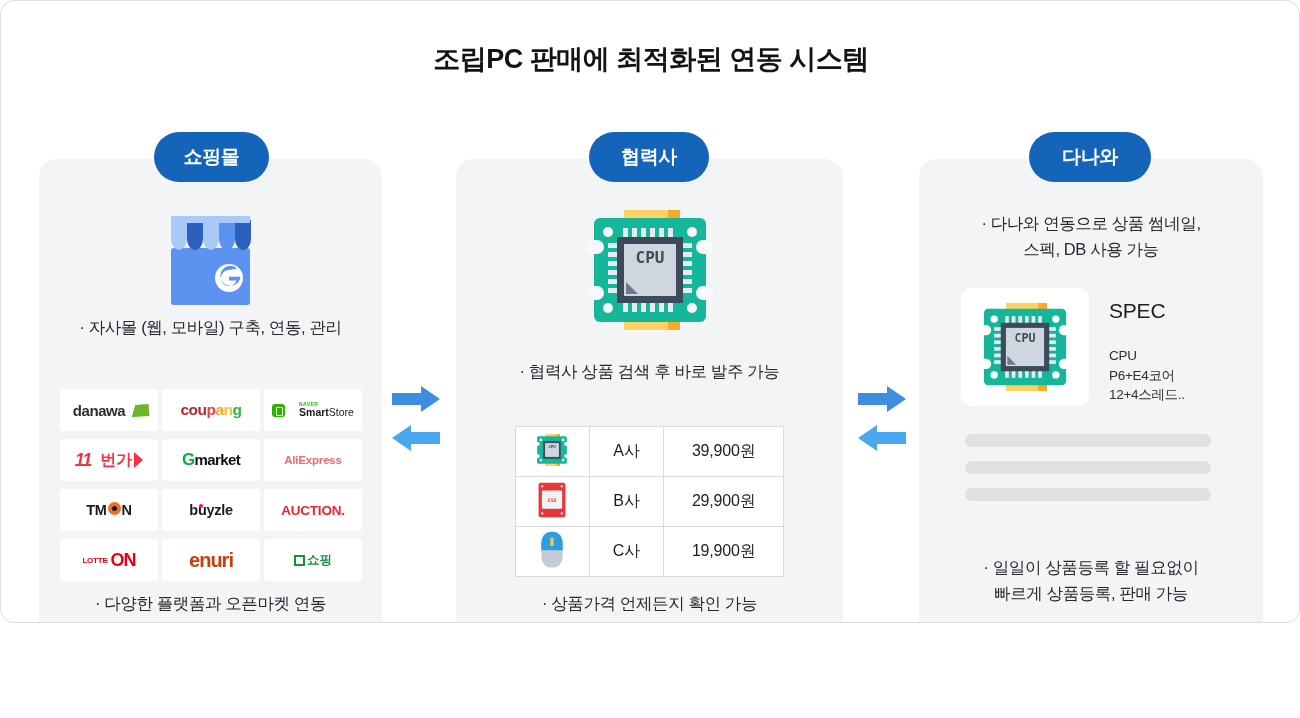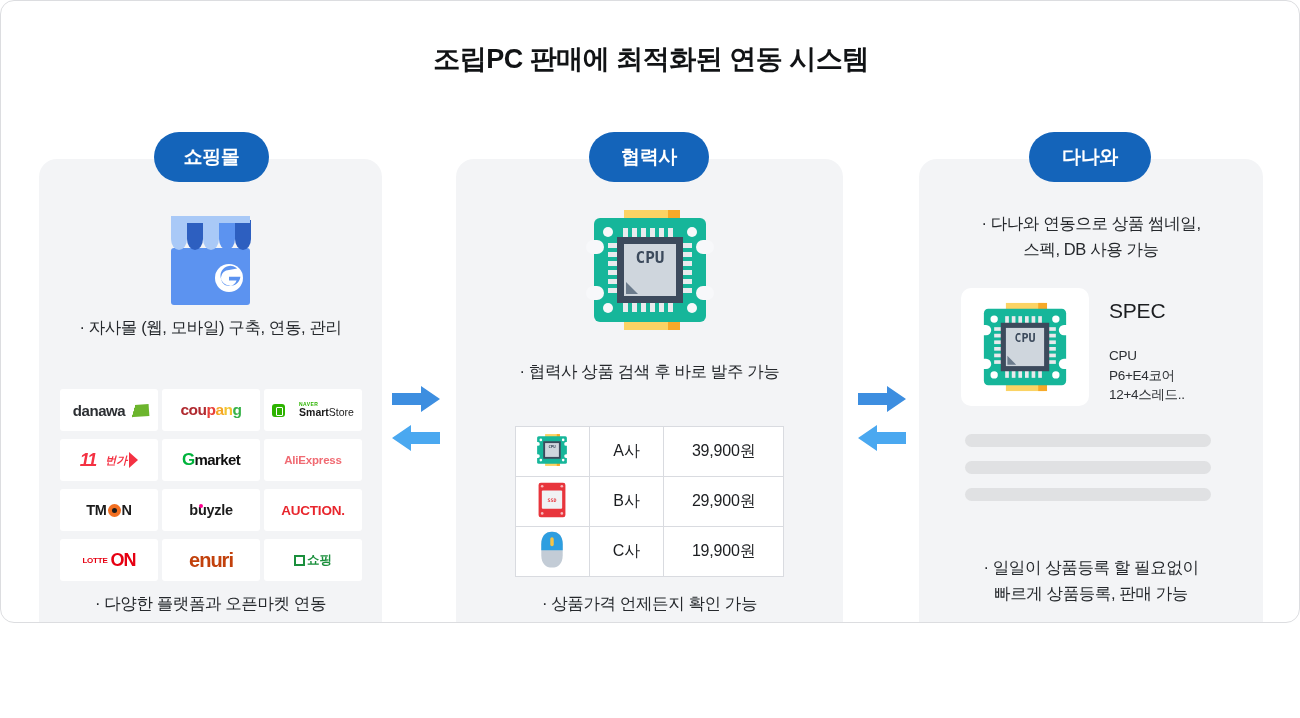--- a/index.html
+++ b/index.html
@@ -107,30 +107,30 @@
   .lg-smartstore .ss-badge::after {
     content: ""; position: absolute; left: 4px; top: 3px;
     width: 5px; height: 7px; border: 1.6px solid #ffffff; border-radius: 1px;
   }
   .lg-smartstore .ss-txt { line-height: 1; text-align: left; }
   .lg-smartstore .ss-naver { font-size: 5px; font-weight: bold; color: #2db400; letter-spacing: 0.4px; display:block; }
   .lg-smartstore .ss-name { font-size: 10.5px; color: #1a1a1a; font-weight: bold; display:block; }
   .lg-smartstore .ss-name .thin { font-weight: normal; }
   .lg-11st { display: flex; align-items: center; color: #f43142; font-weight: bold; }
   .lg-11st .n { font-size: 18px; font-style: italic; letter-spacing: -1px; }
-  .lg-11st .k { font-size: 11px; margin-left: 9px; font-style: italic; }
+  .lg-11st .k { font-size: 16px; margin-left: 9px; }
   .lg-11st .chev {
     margin-left: 2px; width: 0; height: 0;
     border-top: 8px solid transparent; border-bottom: 8px solid transparent;
     border-left: 9px solid #f43142;
   }
   .lg-gmarket { font-size: 15px; font-weight: bold; letter-spacing: -0.6px; color: #111; }
   .lg-gmarket .g { color: #00b33c; font-size: 17px; }
   .lg-ali { font-size: 11.5px; font-weight: bold; color: #f06a72; letter-spacing: -0.2px; }
-  .lg-tmon { font-size: 14.5px; font-weight: bold; color: #1b1b1b; letter-spacing: -0.3px; display:flex; align-items:center;}
+  .lg-tmon { font-size: 14.5px; font-weight: bold; color: #1b1b1b; letter-spacing: -0.3px; display:flex; align-items:flex-start;}
   .lg-tmon .o {
     display:inline-block; width: 13px; height: 13px; border-radius: 50%;
     background: #f26f21; margin: 0 1px; position: relative;
   }
   .lg-tmon .o::after { content:""; position:absolute; left:4px; top:4px; width:5px; height:5px; border-radius:50%; background:#1b1b1b;}
   .lg-buyzle { font-size: 14.5px; font-weight: bold; color: #1b1b1b; letter-spacing: -0.3px; position: relative; }
   .lg-buyzle::after { content:""; position:absolute; left:10px; top:2px; width:4px; height:4px; border-radius:50%; background:#ff0090; }
   .lg-auction { font-size: 13.5px; font-weight: bold; color: #e8262d; letter-spacing: -0.2px; }
   .lg-lotteon { display:flex; align-items:center; gap:3px; }
   .lg-lotteon .lotte { font-size: 8px; font-weight: bold; color: #e60012; letter-spacing: -0.2px;}

